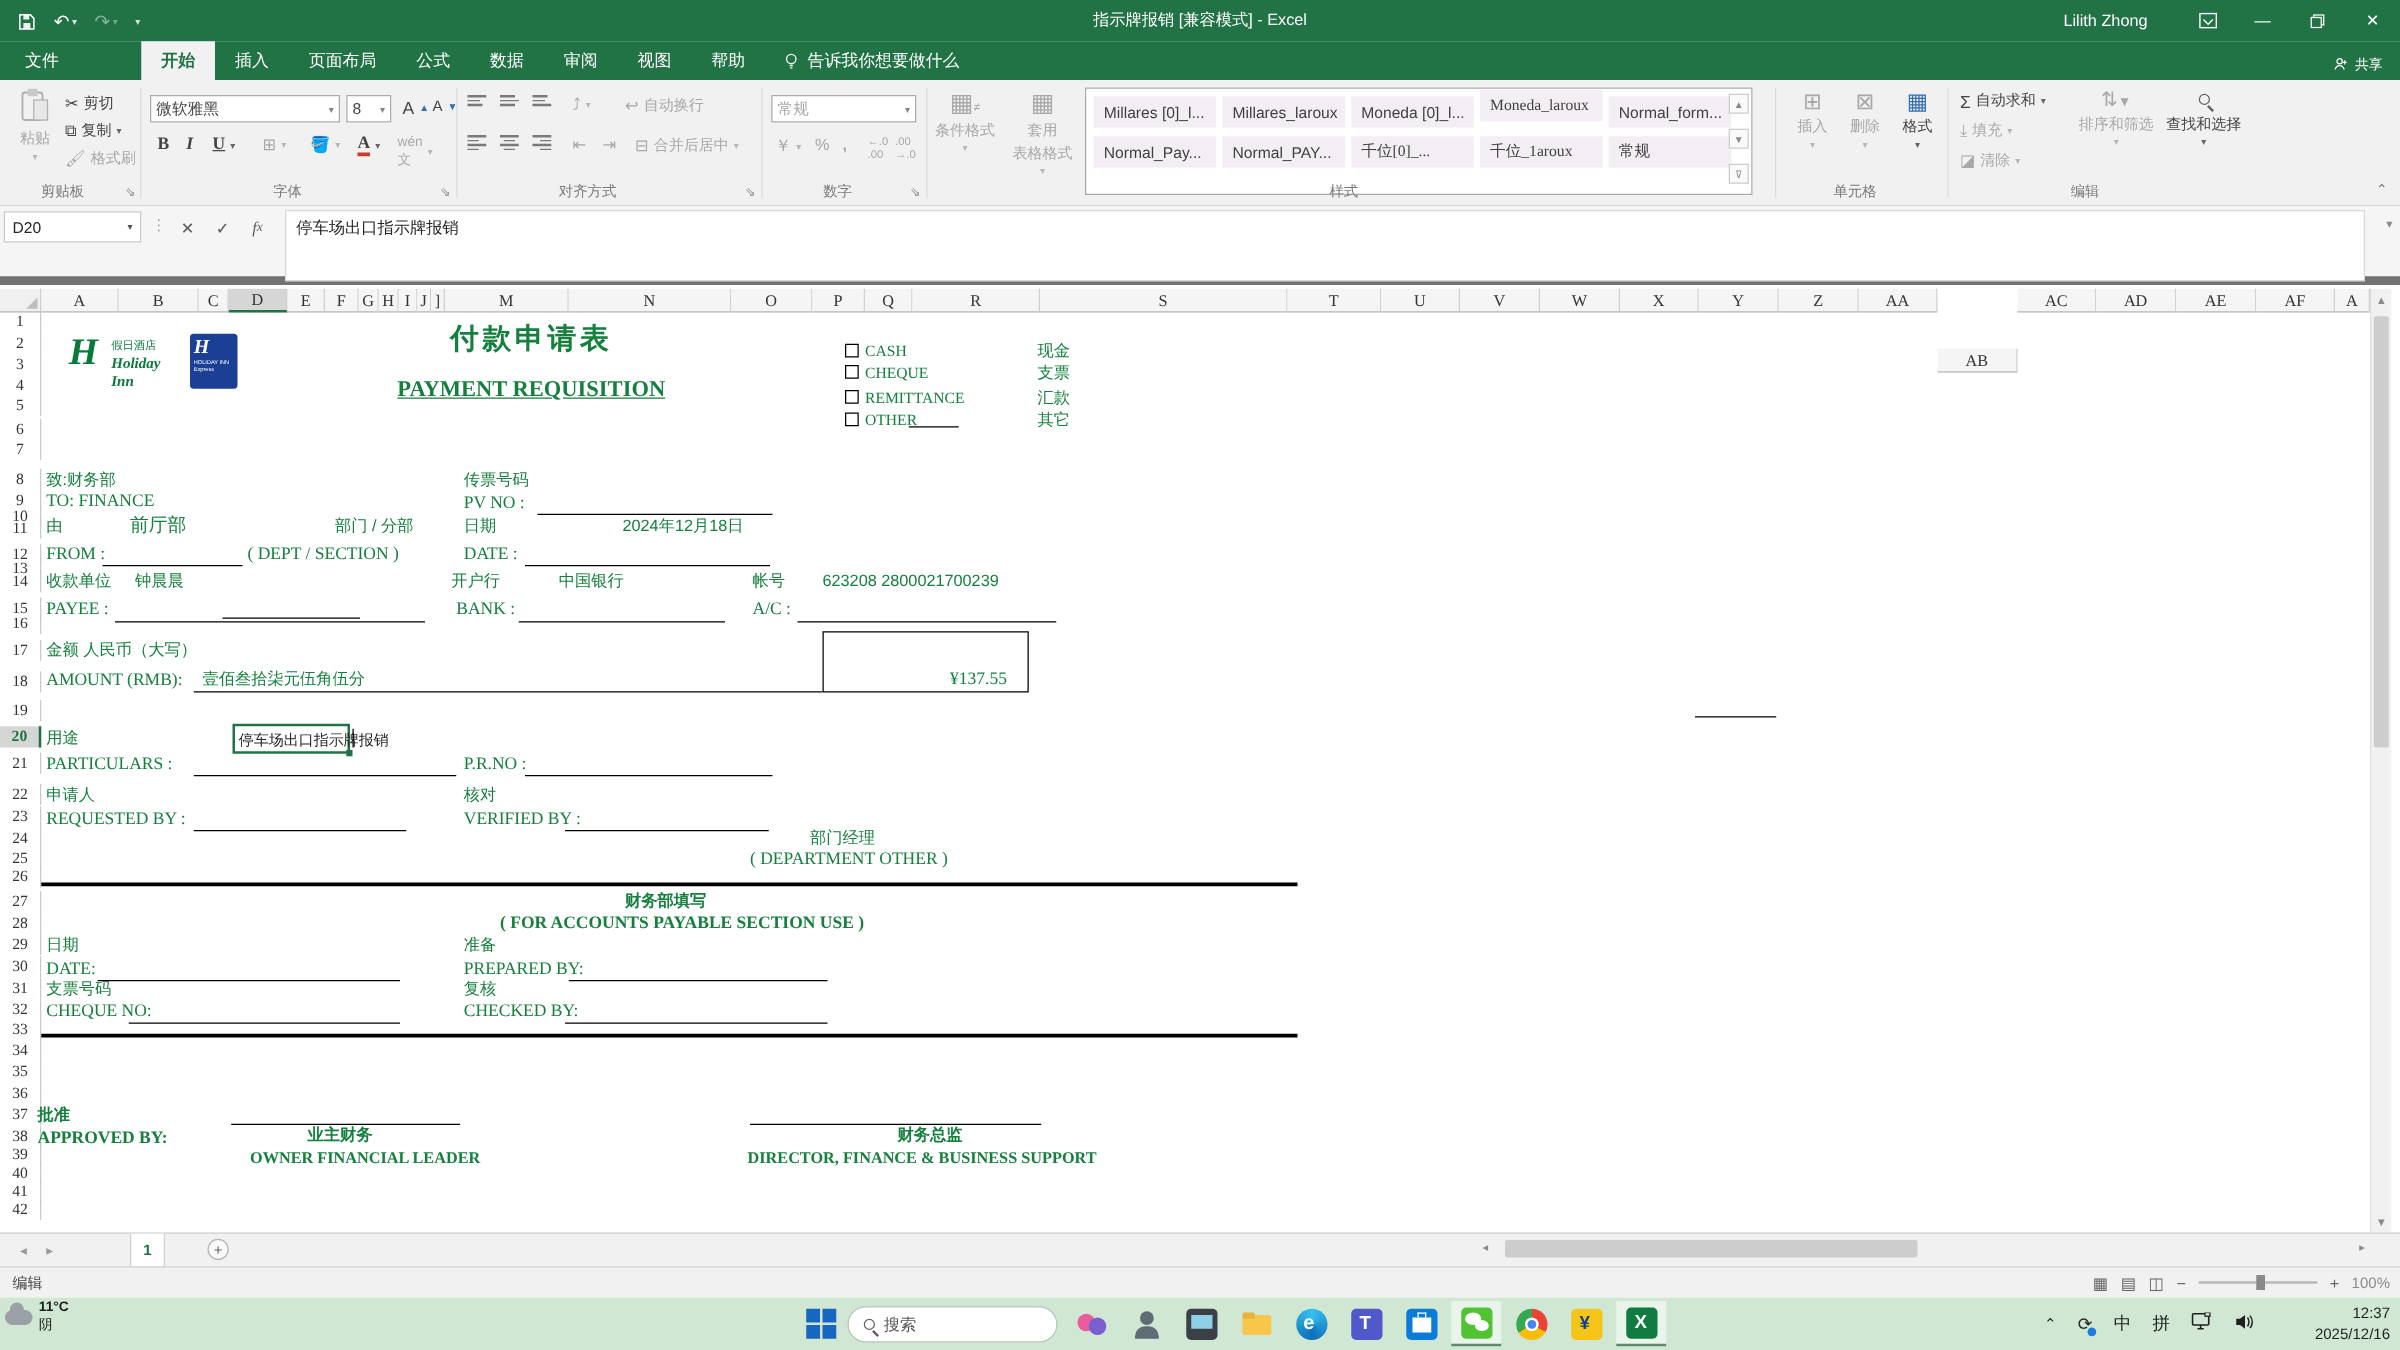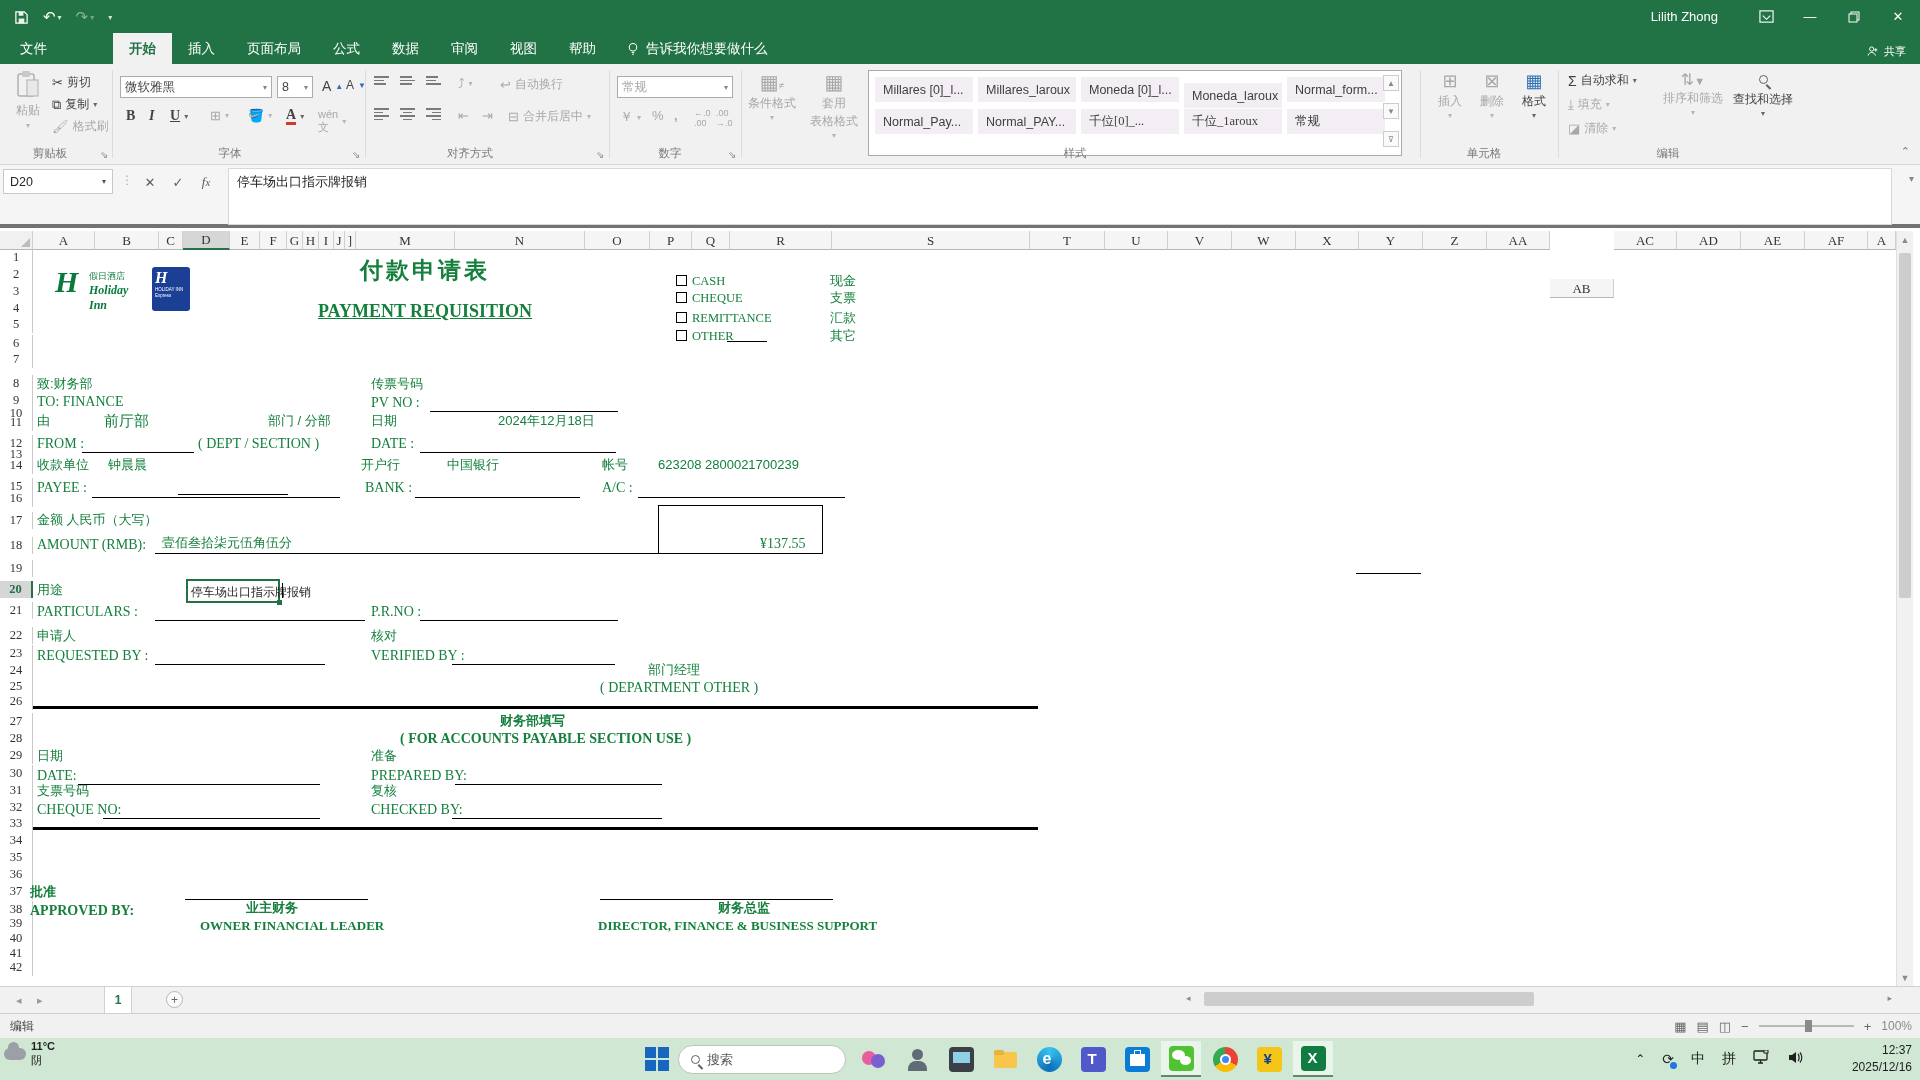--- a/index.html
+++ b/index.html
@@ -37,21 +37,21 @@
   .chipframe{position:absolute;background:#fff;border:1px solid #ababab;}
   .chip{position:absolute;height:25px;background:#f3eef3;display:flex;align-items:center;padding:0 8px;font-size:12.5px;color:#3f3f3f;white-space:nowrap;overflow:hidden;}
   .chip.cjk{font-family:"Liberation Serif",serif;}
   .gsb{position:absolute;right:2px;width:16px;height:16px;border:1px solid #ccc;background:#fafafa;color:#888;font-size:8px;display:flex;align-items:center;justify-content:center;}
   .dlauncher{position:absolute;font-size:10px;color:#8a8a8a;}
   .stackbtn{position:absolute;width:52px;display:flex;flex-direction:column;align-items:center;gap:1px;font-size:12px;}
   .alicon{display:inline-flex;flex-direction:column;gap:2px;width:15px;}
   .alicon i{display:block;height:1.5px;background:#7a7a7a;}
   .collapse{position:absolute;right:10px;bottom:6px;color:#777;font-size:11px;}
   
-  .fbar{position:absolute;left:0;top:165px;width:1920px;height:63px;background:#f5f5f5;border-bottom:4px solid #737373;}
+  .fbar{position:absolute;left:0;top:165px;width:1920px;height:63px;background:#f5f5f5;border-bottom:7px solid #737373;}
   .namebox{position:absolute;left:3px;top:4px;width:110px;height:25px;background:#fff;border:1px solid #c9c9c9;display:flex;align-items:center;justify-content:space-between;padding:0 6px;font-size:12.5px;}
   .fdots{position:absolute;left:121px;top:8px;color:#aaa;font-size:12px;}
   .fbtn{position:absolute;top:6px;width:24px;height:22px;display:flex;align-items:center;justify-content:center;font-size:13px;color:#5c5c5c;}
   .finput{position:absolute;left:228px;top:3px;right:28px;height:57px;background:#fff;border:1px solid #d8d8d8;font-size:13px;padding:4px 8px;}
   .fexpand{position:absolute;right:6px;top:8px;color:#888;font-size:10px;}
   
   .sheetbg{position:absolute;left:0;top:228px;width:1920px;height:758px;background:#fff;}
   .colheaders{position:absolute;left:0;top:231px;height:19px;display:flex;}
   .chcell{height:19px;border-right:1px solid #d0d0d0;border-bottom:1px solid #b7b7b7;background:#f5f5f5;display:flex;align-items:flex-end;justify-content:center;font-family:"Liberation Serif",serif;font-size:13px;color:#333;}
   .chcell.corner{background:#f0f0f0;position:relative;}
@@ -125,20 +125,21 @@
             <path fill="none" stroke="#fff" stroke-width="1.3" d="M2 2h9l3 3v9H2z"></path>
             <path fill="#fff" d="M5 2h5v4H5zM5 9h6v5H5z" opacity=".9"></path>
           </svg>
       </span>
       <span class="qbtn">↶<span class="caret">▾</span></span>
       <span class="qbtn dim">↷<span class="caret">▾</span></span>
       <span class="qbtn">
           <span class="caret">▾</span>
         </span>
     </div>
+    <div class="doc-title">指示牌报销 [兼容模式] - Excel</div>
     <div class="tb-right">
       <span class="tb-user">Lilith Zhong</span>
       <span class="winbtn">
         <svg width="15" height="15" viewBox="0 0 16 16">
             <rect x="1" y="2" width="14" height="12" fill="none" stroke="#fff" stroke-width="1.2"></rect>
             <path d="M4 7l4 4 4-4" fill="none" stroke="#fff" stroke-width="1.2"></path>
           </svg>
       </span>
       <span class="winbtn">—</span>
       <span class="winbtn">
@@ -341,21 +342,21 @@
       <span class="ricon" style="font-size:20px;">▦</span>
       <span>套用</span>
         <span>表格格式</span>
         <span class="caret">▾</span>
     </div>
     <div class="chipframe" style="left:868px;top:6px;width:534px;height:86px;">
       <div id="chips-holder">
           <div class="chip" style="left: 6px; top: 6px; width: 98px;">Millares [0]_l...</div>
           <div class="chip" style="left: 109px; top: 6px; width: 98px;">Millares_laroux</div>
           <div class="chip" style="left: 212px; top: 6px; width: 98px;">Moneda [0]_l...</div>
-          <div class="chip" style="left: 315px; top: 12px; width: 98px;">Moneda_laroux</div>
+          <div class="chip" style="left: 315px; top: 1px; width: 98px; font-family: Liberation Serif, serif;">Moneda_laroux</div>
           <div class="chip" style="left: 418px; top: 6px; width: 98px;">Normal_form...</div>
           <div class="chip" style="left: 6px; top: 38px; width: 98px;">Normal_Pay...</div>
           <div class="chip" style="left: 109px; top: 38px; width: 98px;">Normal_PAY...</div>
           <div class="chip cjk" style="left: 212px; top: 38px; width: 98px;">千位[0]_...</div>
           <div class="chip cjk" style="left: 315px; top: 38px; width: 98px;">千位_1aroux</div>
           <div class="chip cjk" style="left: 418px; top: 38px; width: 98px;">常规</div>
         </div>
       <span class="gsb" style="top:4px;">▲</span>
       <span class="gsb" style="top:32px;">▼</span>
       <span class="gsb" style="top:60px;">⊽</span>

